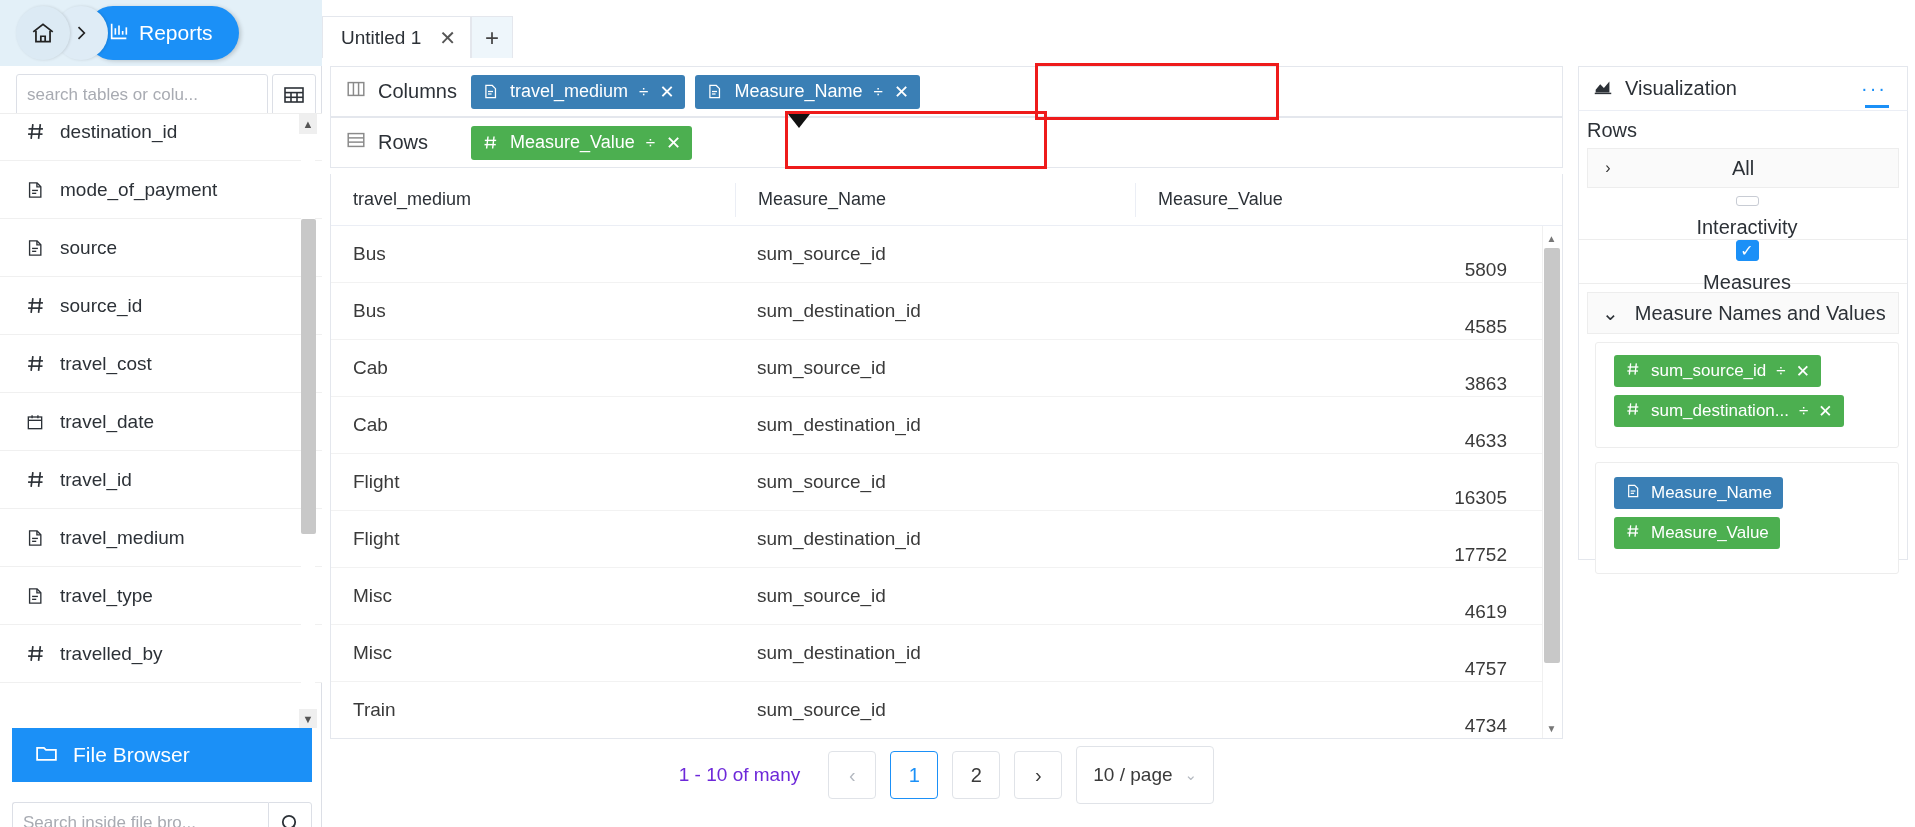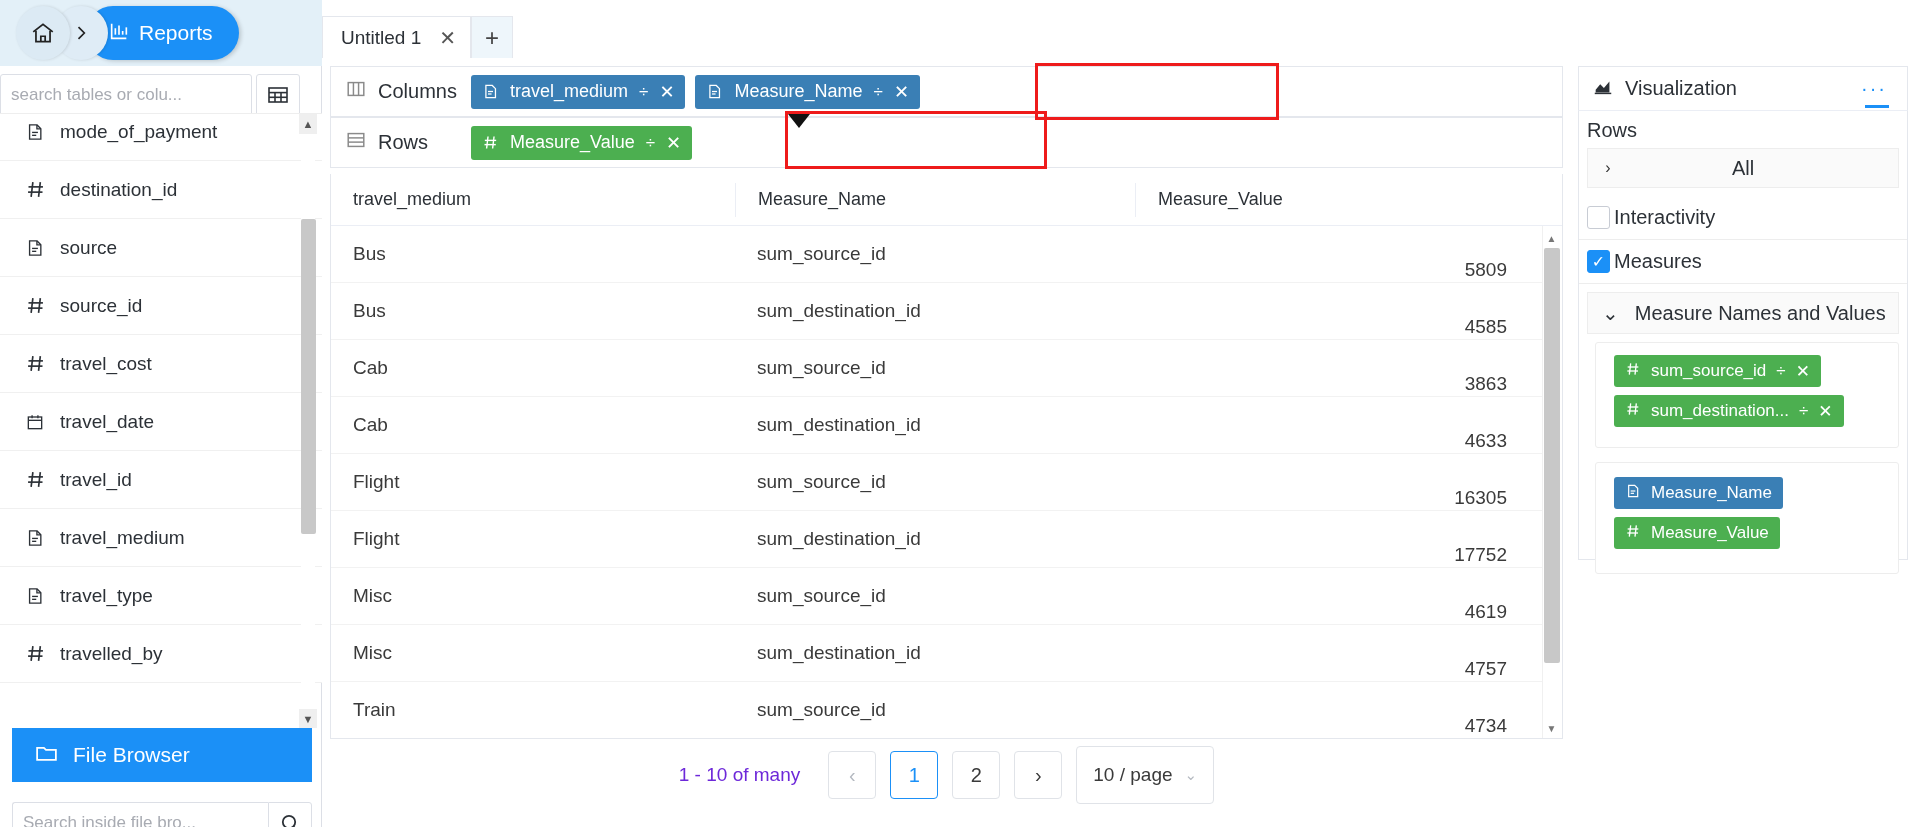--- a/index.html
+++ b/index.html
@@ -68,21 +68,21 @@
     display: flex; align-items: center; justify-content: center;
   }
   .username { font-size: 20px; color: #2c3137; margin-left: -12px; }
 
   
   .leftpanel {
     position: absolute; left: 0; top: 66px; width: 322px; height: 761px;
     background: #fff; border-right: 1px solid #dcdfe6;
   }
   .search-row {
-    position: absolute; left: 0; top: 8px; width: 352px; height: 42px;
+    position: absolute; left: 16px; top: 8px; width: 352px; height: 42px;
     display: flex; gap: 4px;
   }
   .search-box {
     width: 252px; height: 42px; border: 1px solid #dcdfe6; border-radius: 3px;
     background: #fff; font-size: 17px; color: #a8abb2; padding: 0 10px;
     display: flex; align-items: center; font-family: "Liberation Sans", sans-serif;
   }
   .grid-btn {
     width: 44px; height: 42px; border: 1px solid #dcdfe6; border-radius: 3px;
     background: #fff; display: flex; align-items: center; justify-content: center; cursor: pointer;
@@ -258,22 +258,22 @@
     border: 1px solid #e4e7ed; border-top: 1px solid #ebeef5; background: #fff;
   }
   .marks-label { font-size: 20px; color: #2c3137; padding: 8px 0 6px 8px; }
   .all-row {
     margin: 0 8px; height: 40px; background: #fafafa; border: 1px solid #ededed;
     display: flex; align-items: center; font-size: 20px; color: #2c3137; cursor: pointer;
   }
   .all-row .ch { width: 40px; text-align: center; font-size: 16px; color: #333; }
   .all-row .lbl { flex: 1; text-align: center; padding-right: 40px; }
   .chk-row {
-    height: 44px; display: flex; align-items: center; gap: 4px; padding-left: 8px;
-    border-bottom: 1px solid #ededed; font-size: 20px; color: #2c3137; cursor: pointer;
+    height: 44px; display: flex; align-items: center; gap: 10px; padding-left: 8px;
+    border-bottom: 1px solid #ededed; font-size: 20px; color: #2c3137; cursor: pointer; flex-direction: column;
   }
   .chk-row:first-of-type { border-top: 1px solid #ededed; }
   .chk {
     width: 23px; height: 23px; border: 1px solid #c8ccd4; border-radius: 3px; background: #fff;
     display: flex; align-items: center; justify-content: center;
   }
   .chk.on { background: #1b90f7; border-color: #1b90f7; color: #fff; font-size: 16px; }
   .mnv-head {
     margin: 0 8px; height: 42px; background: #fafafa; border: 1px solid #ededed;
     display: flex; align-items: center; gap: 16px; padding-left: 14px;
@@ -448,39 +448,39 @@
             <path d="M9 9.6V19"></path>
             <path d="M15 9.6V19"></path>
         </svg>
       </div>
     </div>
 
     <div class="fieldlist">
       <div id="fields-container" style="margin-top: -11px;">
           <div class="field">
             <span class="ficon">
+              <svg width="21" height="21" viewBox="0 0 24 24" fill="none" stroke="#2c3137" stroke-width="1.9">
+                <path d="M9 3.5L7 20.5"></path>
+                <path d="M17.5 3.5L15.5 20.5"></path>
+                <path d="M4 9h16.5"></path>
+                <path d="M3.5 15h16.5"></path>
+              </svg>
+            </span>
+            <span>destination_id</span>
+          </div>
+          <div class="field">
+            <span class="ficon">
               <svg width="20" height="20" viewBox="0 0 24 24" fill="none" stroke="#2c3137" stroke-width="1.6">
                 <path d="M5.5 3.5h9l4.5 4.5v12.5h-13.5z"></path>
                 <path d="M14.3 3.6V8.3h4.6"></path>
                 <path d="M8.5 12.5h7"></path>
                 <path d="M8.5 16h5"></path>
               </svg>
             </span>
             <span>mode_of_payment</span>
-          </div>
-          <div class="field">
-            <span class="ficon">
-              <svg width="21" height="21" viewBox="0 0 24 24" fill="none" stroke="#2c3137" stroke-width="1.9">
-                <path d="M9 3.5L7 20.5"></path>
-                <path d="M17.5 3.5L15.5 20.5"></path>
-                <path d="M4 9h16.5"></path>
-                <path d="M3.5 15h16.5"></path>
-              </svg>
-            </span>
-            <span>destination_id</span>
           </div>
           <div class="field">
             <span class="ficon">
               <svg width="20" height="20" viewBox="0 0 24 24" fill="none" stroke="#2c3137" stroke-width="1.6">
                 <path d="M5.5 3.5h9l4.5 4.5v12.5h-13.5z"></path>
                 <path d="M14.3 3.6V8.3h4.6"></path>
                 <path d="M8.5 12.5h7"></path>
                 <path d="M8.5 16h5"></path>
               </svg>
             </span>

